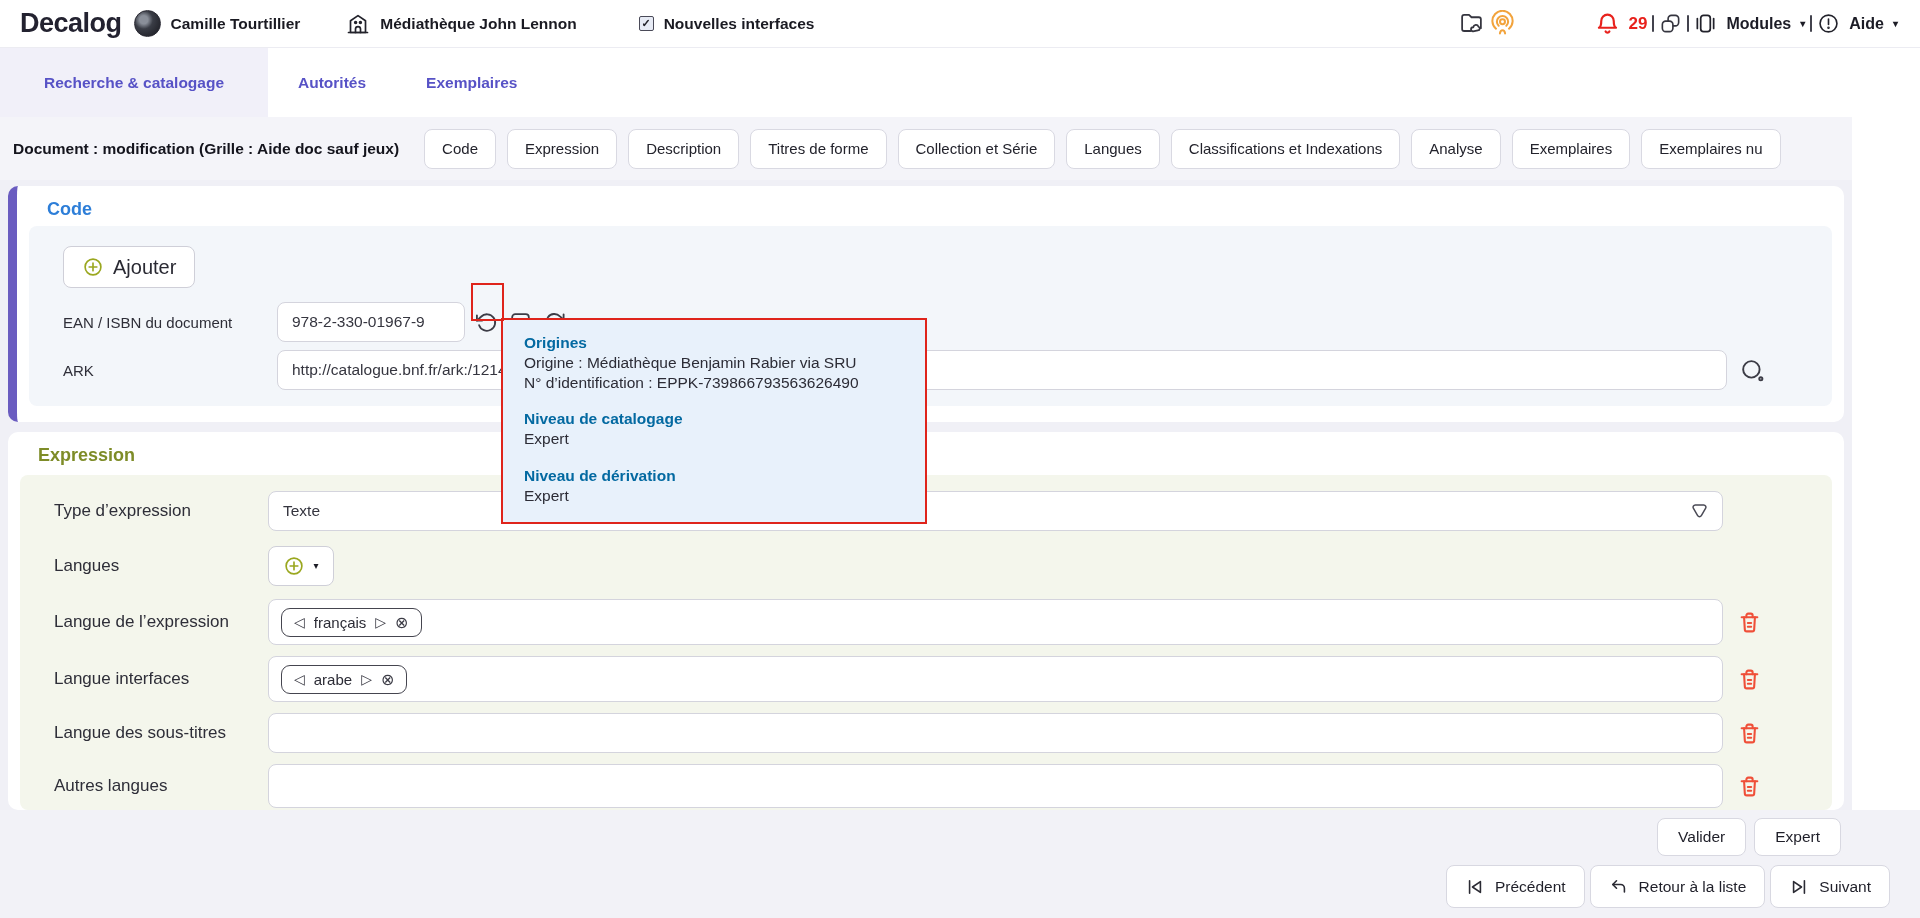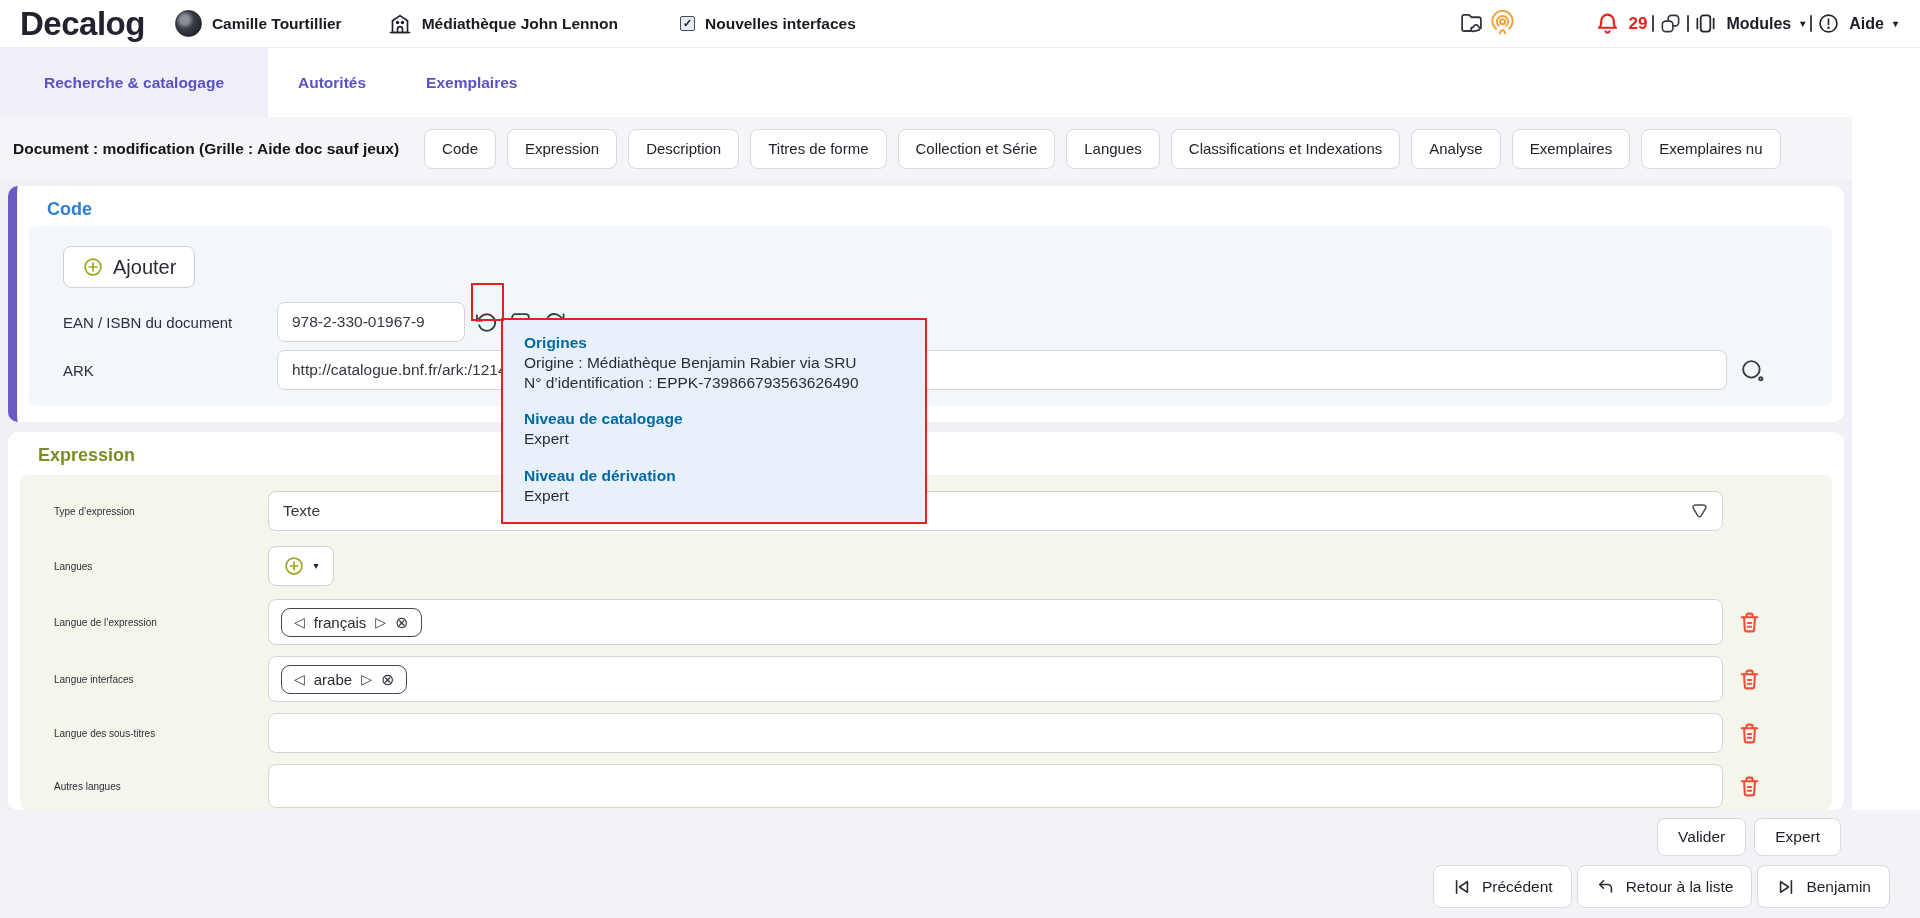--- a/index.html
+++ b/index.html
@@ -6,21 +6,21 @@
   html,body { background:#fff; }
   .page {
     position: relative; width: 1920px; height: 918px; overflow: hidden;
     font-family: "Liberation Sans", sans-serif; background:#fff; color:#222;
   }
   
   .topbar {
     height: 48px; display: flex; align-items: center;
     padding: 0 22px 0 20px; background: #fff; border-bottom: 1px solid #ececf2;
   }
-  .logo { font-size: 33px; font-weight: 800; color: #232230; letter-spacing: -0.5px; margin-right: 30px; }
+  .logo { font-size: 27px; font-weight: 800; color: #232230; letter-spacing: -0.5px; margin-right: 12px; }
   .hitem { display: flex; align-items: center; gap: 10px; font-weight: 700; font-size: 15.5px; color: #1a1a22; }
   .avatar {
     width: 27px; height: 27px; border-radius: 50%;
     background: radial-gradient(circle at 35% 35%, #8a8f99 0 18%, #3a3d46 40%, #17171d 100%);
     border: 1px solid #2a2a33; flex: 0 0 auto;
   }
   .hitem.lib { margin-left: 46px; }
   .hitem.chk { margin-left: 62px; }
   .checkbox {
     width: 15px; height: 15px; border: 1.6px solid #4a4a58; border-radius: 2px;
@@ -82,21 +82,21 @@
   .red-frame { position: absolute; left: 471px; top: 283px; width: 33px; height: 38px; border: 2px solid #df241b; z-index: 31; pointer-events: none; }
   .tooltip {
     position: absolute; left: 501px; top: 318px; width: 426px; height: 206px;
     background: #e8f1fb; border: 2px solid #df241b; padding: 13px 21px;
     z-index: 30; font-size: 15.5px; color: #2c2c36; line-height: 1.28;
   }
   .tt-title { font-weight: 700; color: #0369a1; }
   .tt-gap { height: 17px; }
   
   .xrow { display: flex; align-items: center; margin: 0 0 11px 18px; }
-  .xrow label { width: 214px; font-size: 10px; color: #2e2e38; flex: 0 0 auto; }
+  .xrow label { width: 214px; font-size: 17px; color: #2e2e38; flex: 0 0 auto; }
   .type-wrap { position: relative; width: 1455px; }
   .type-input { width: 100%; }
   .pick-ic { position: absolute; right: 13px; top: 10px; }
   .plus-dd-btn {
     height: 40px; width: 66px; display: inline-flex; align-items: center; justify-content: center; gap: 8px;
     background: #fff; border: 1px solid #cfcfd8; border-radius: 8px; cursor: pointer;
   }
   .chip-field {
     width: 1455px; min-height: 46px; background: #fff; border: 1px solid #d4d4dd; border-radius: 8px;
     display: flex; align-items: center; padding: 5px 12px;
@@ -422,18 +422,18 @@
             <polyline points="9 13.5 4.5 9 9 4.5"></polyline>
             <path d="M4.5 9H14a4.5 4.5 0 0 1 4.5 4.5v4.5"></path>
           </svg>
         <span>Retour à la liste</span>
       </button>
       <button class="fbtn">
         <svg class="ic" viewBox="0 0 24 24" width="20" height="20" fill="none" stroke="#2a2a33" stroke-width="1.9" stroke-linecap="round" stroke-linejoin="round">
             <path d="M18.5 4.5v15"></path>
             <path d="M5.5 5.5L15 12l-9.5 6.5z"></path>
           </svg>
-        <span>Benjamin</span>
+        <span>Suivant</span>
       </button>
     </div>
   </footer>
 
 </div>
 
 </body></html>

